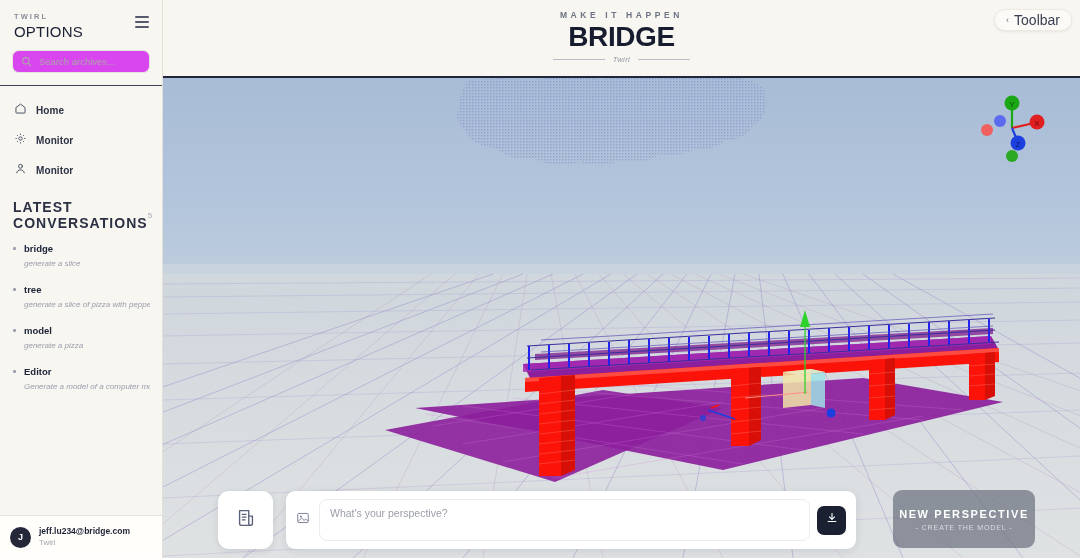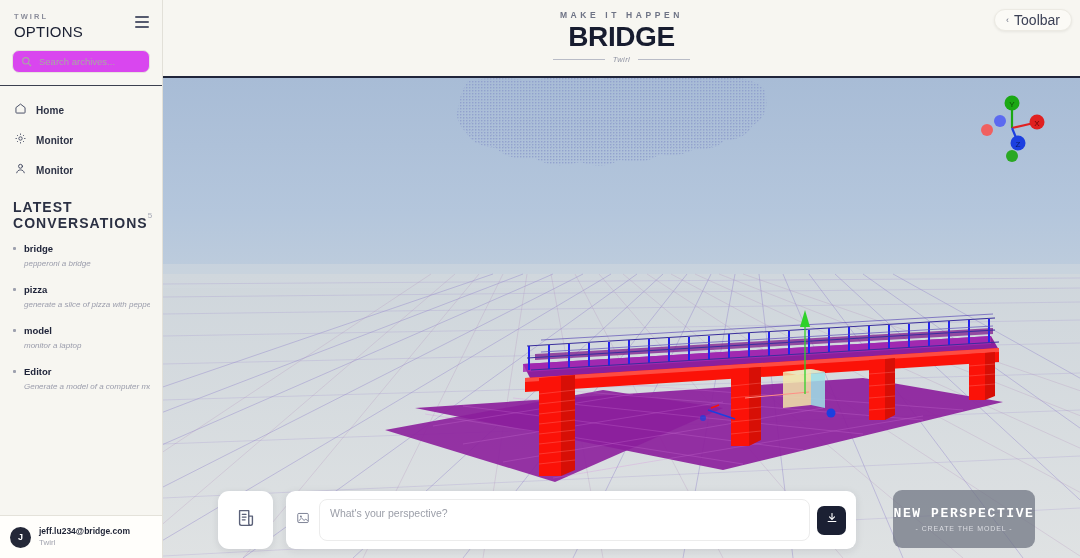--- a/index.html
+++ b/index.html
@@ -147,22 +147,22 @@
   
   .newperspective {
     position: absolute; right: 45px; bottom: 10px;
     width: 142px; height: 58px; border-radius: 9px;
     background: rgba(108,114,128,.72);
     display: flex; flex-direction: column;
     align-items: center; justify-content: center;
     cursor: pointer; z-index: 9;
   }
   .np-title {
-    font-size: 13px; font-weight: 700; letter-spacing: 1.6px;
-    color: #ffffff; text-transform: uppercase; font-family: Liberation Mono, monospace;
+    font-size: 11px; font-weight: 700; letter-spacing: 1.6px;
+    color: #ffffff; text-transform: uppercase;
   }
   .np-sub {
     font-size: 7px; letter-spacing: .9px; color: #dbdde2;
     margin-top: 4px; text-transform: uppercase;
   }
 
   .composer-row {
     position: absolute; left: 55px; bottom: 9px;
     display: flex; align-items: flex-start; gap: 13px; z-index: 9;
   }
@@ -253,29 +253,29 @@
     </nav>
 
     <div class="sec-head">
       <span class="sec-title">LATEST CONVERSATIONS</span>
       <span class="sec-count">5</span>
     </div>
 
     <div class="convos">
       <div class="convo">
         <div class="convo-title">bridge</div>
-        <div class="convo-sub">pepperoni a bridge</div>
+        <div class="convo-sub">generate a slice</div>
       </div>
       <div class="convo">
-        <div class="convo-title">pizza</div>
+        <div class="convo-title">tree</div>
         <div class="convo-sub">generate a slice of pizza with pepperoni t</div>
       </div>
       <div class="convo">
         <div class="convo-title">model</div>
-        <div class="convo-sub">monitor a laptop</div>
+        <div class="convo-sub">generate a pizza</div>
       </div>
       <div class="convo">
         <div class="convo-title">Editor</div>
         <div class="convo-sub">Generate a model of a computer monitor</div>
       </div>
     </div>
 
     <div class="sb-foot">
       <div class="avatar">J</div>
       <div>

